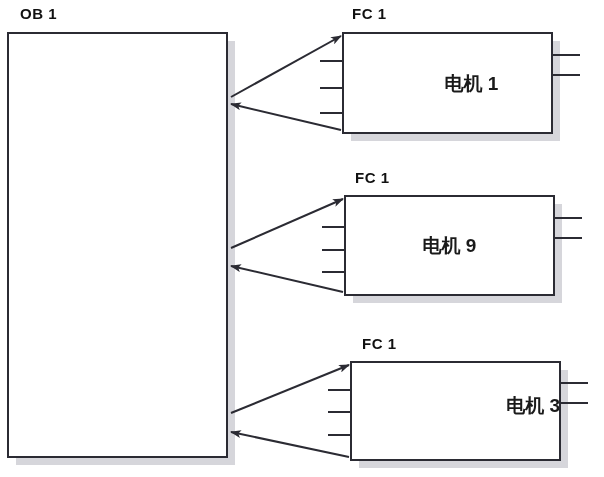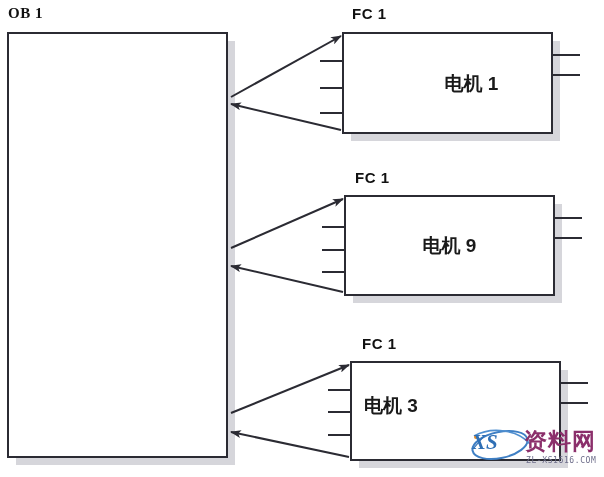--- a/index.html
+++ b/index.html
@@ -141,35 +141,25 @@
     <line x1="231" y1="97" x2="341" y2="36" stroke="#2b2b33" stroke-width="2" marker-end="url(#arrowhead)"></line>
     <line x1="341" y1="130" x2="231" y2="104" stroke="#2b2b33" stroke-width="2" marker-end="url(#arrowhead)"></line>
 
     <line x1="231" y1="248" x2="343" y2="199" stroke="#2b2b33" stroke-width="2" marker-end="url(#arrowhead)"></line>
     <line x1="343" y1="292" x2="231" y2="266" stroke="#2b2b33" stroke-width="2" marker-end="url(#arrowhead)"></line>
 
     <line x1="231" y1="413" x2="349" y2="365" stroke="#2b2b33" stroke-width="2" marker-end="url(#arrowhead)"></line>
     <line x1="349" y1="457" x2="231" y2="432" stroke="#2b2b33" stroke-width="2" marker-end="url(#arrowhead)"></line>
   </svg>
 
-  <div class="blk-label" style="left:8px; top:6px;font-family:Liberation Serif, serif;">OB 1</div>
+  <div class="blk-label" style="left:20px; top:6px;">OB 1</div>
 
   <div class="blk-label" style="left:352px; top:6px;">FC 1</div>
   <div class="blk-body-text" style="left:343px; top:74px; width:209px; text-align:center;padding-left:24px;">电机 1</div>
 
   <div class="blk-label" style="left:355px; top:170px;">FC 1</div>
   <div class="blk-body-text" style="left:345px; top:236px; width:209px; text-align:center;">电机 9</div>
 
   <div class="blk-label" style="left:362px; top:336px;">FC 1</div>
-  <div class="blk-body-text" style="left:351px; top:396px; width:209px; text-align:left;margin-left:13px;">电机 3</div>
+  <div class="blk-body-text" style="left:351px; top:396px; width:209px; text-align:right;">电机 3</div>
 
-  <div id="watermark">
-    <svg width="128" height="46" viewBox="0 0 128 46" style="position:absolute; left:0; top:0;">
-      <ellipse cx="30" cy="17" rx="28" ry="13" fill="none" stroke="#3f7fc4" stroke-width="2" transform="rotate(-12 30 17)"></ellipse>
-      <path d="M4 8 C 22 -2, 48 2, 60 16" fill="none" stroke="#4f8fd0" stroke-width="1.6"></path>
-      <circle cx="6" cy="9" r="2" fill="#e08a2a"></circle>
-    </svg>
-    <div class="wm-xs">XS</div>
-    <div class="wm-cn">资料网</div>
-    <div class="wm-url">ZL-XS1616.COM</div>
-  </div>
 
 </div>
 
 </body></html>

